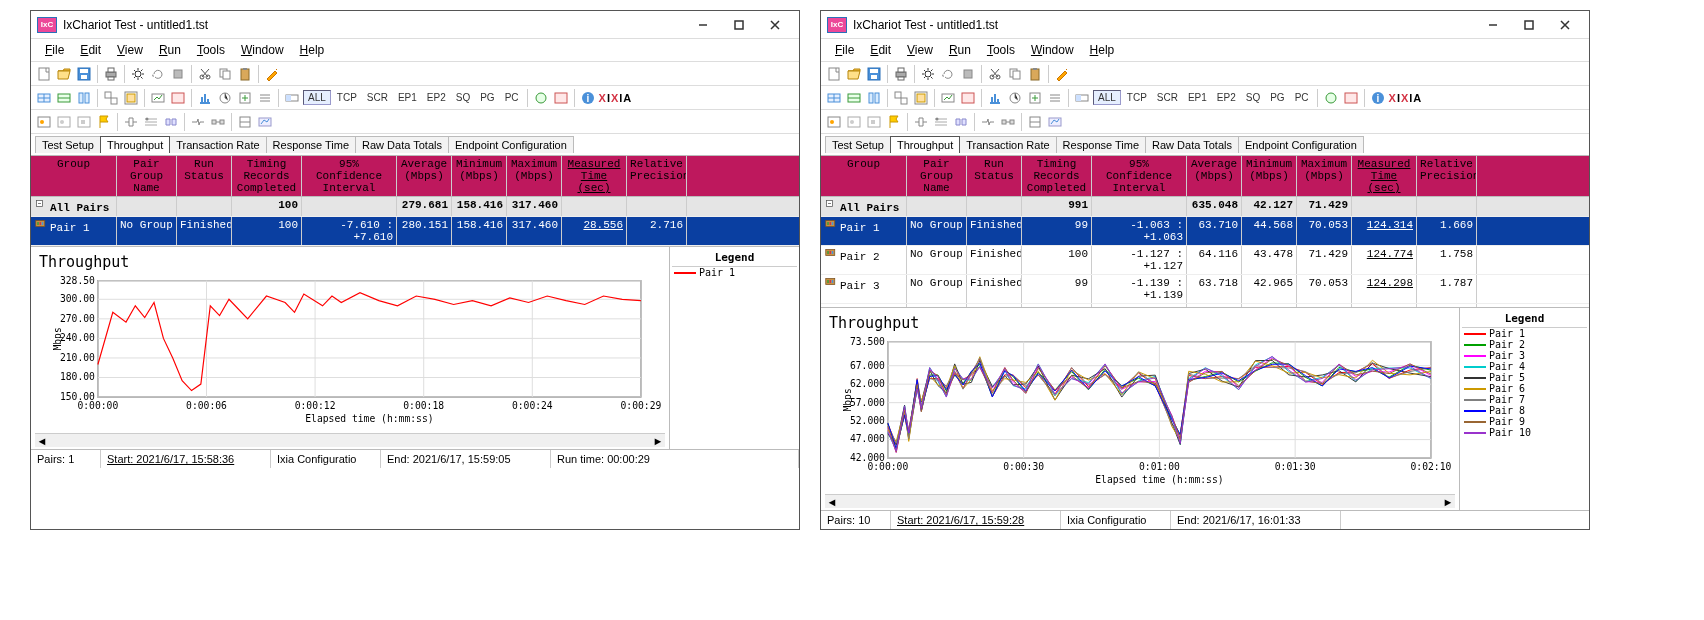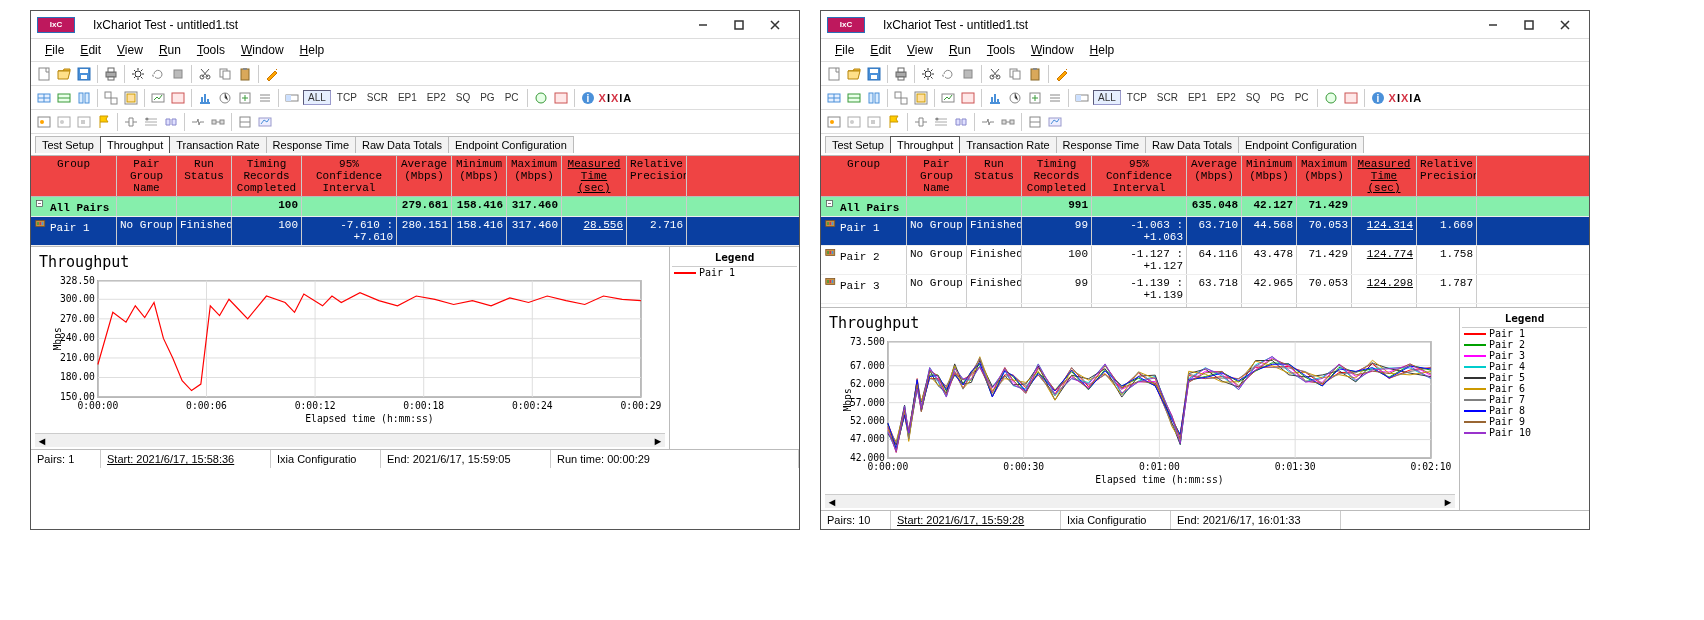--- a/index.html
+++ b/index.html
@@ -20,46 +20,46 @@
     flex-direction: column;
   }
   .titlebar {
     height: 28px;
     display: flex;
     align-items: center;
     padding: 0 6px;
     background: #fff;
     border-bottom: 1px solid #ddd;
   }
-  .titlebar .icon { width:38px; height:16px; background:#be185d; border:1px solid #2a70b9; margin-right:18px; display:flex;align-items:center;justify-content:center;color:#fff;font-size:8px;font-weight:bold;}
+  .titlebar .icon { width:20px; height:16px; background:#ec4899; border:1px solid #2a70b9; margin-right:6px; display:flex;align-items:center;justify-content:center;color:#fff;font-size:8px;font-weight:bold;}
   .titlebar .title { flex:1; font-size:12px; }
   .winbtns { display:flex; gap:0; }
   .winbtn { width:36px; height:24px; display:flex; align-items:center; justify-content:center; font-size:12px; }
   .winbtn svg { width:10px; height:10px; stroke:#333; stroke-width:1.5; fill:none; }
   .menubar { display:flex; gap:4px; padding:2px 8px; border-bottom:1px solid #ddd; font-size:12px;}
   .menubar span { padding:2px 6px; }
   .menubar span u { text-decoration: underline; }
   .toolbar { display:flex; align-items:center; padding:2px 4px; border-bottom:1px solid #ddd; gap:2px; height:24px;}
   .tbtn { width:18px; height:18px; display:flex; align-items:center; justify-content:center; border:1px solid transparent; }
   .sep { width:1px; height:18px; background:#ccc; margin:0 2px;}
   .pill { padding:1px 4px; font-size:10px; color:#333;}
   .pill.active { border:1px inset #99c; background:#e6efff;}
   .ixia-logo { font-weight:bold; letter-spacing:1px; }
   .ixia-logo .x { color:#d43344;}
   .tabbar { display:flex; padding:2px 4px; gap:0; border-bottom:1px solid #bbb; font-size:11px;}
   .tabbar .tab { padding:2px 6px; border:1px solid #bbb; border-bottom:none; background:#f3f3f3; margin-right:-1px; }
   .tabbar .tab.active { background:#fff; border-color:#555; font-weight:normal; position:relative;}
   .tabbar .tab.active::after{content:"";position:absolute;left:0;right:0;bottom:-1px;height:2px;background:#fff;}
   .grid { font-family: Consolas, "Courier New", monospace; font-size:11px;}
-  .grid-header { display:flex; background:#ef4444; border-bottom:1px solid #bbb;}
+  .grid-header { display:flex; background:#be185d; border-bottom:1px solid #bbb;}
   .grid-header .cell, .grid-row .cell { border-right:1px solid #ccc; padding:2px 3px; overflow:hidden; text-align:center;}
   .grid-header .cell { font-weight:normal; text-align:center; line-height:1.1;}
   .grid-body { max-height:110px; overflow-y:auto; background:#fff;}
   .grid-row { display:flex; border-bottom:1px solid #eee; }
-  .grid-row.summary { font-weight:bold; background:#86efac; }
+  .grid-row.summary { font-weight:bold; background:#e5e5e5; }
   .grid-row.selected { background:#0a3fa1; color:#fff; }
   .cell.num { text-align:right; }
   .cell.left { text-align:left; }
   .row-icon{ width:14px; height:12px; display:inline-block; margin-right:2px;}
   .row-icon svg{width:14px;height:12px;}
   
   .c-grp{width:86px;} .c-pgn{width:60px;} .c-rs{width:55px;} .c-tr{width:70px;}
   .c-ci{width:95px;} .c-avg{width:55px;} .c-min{width:55px;} .c-max{width:55px;}
   .c-mt{width:65px;text-decoration:underline;} .c-rp{width:60px;}
   .chart-area { display:flex; border-top:1px solid #bbb; }

